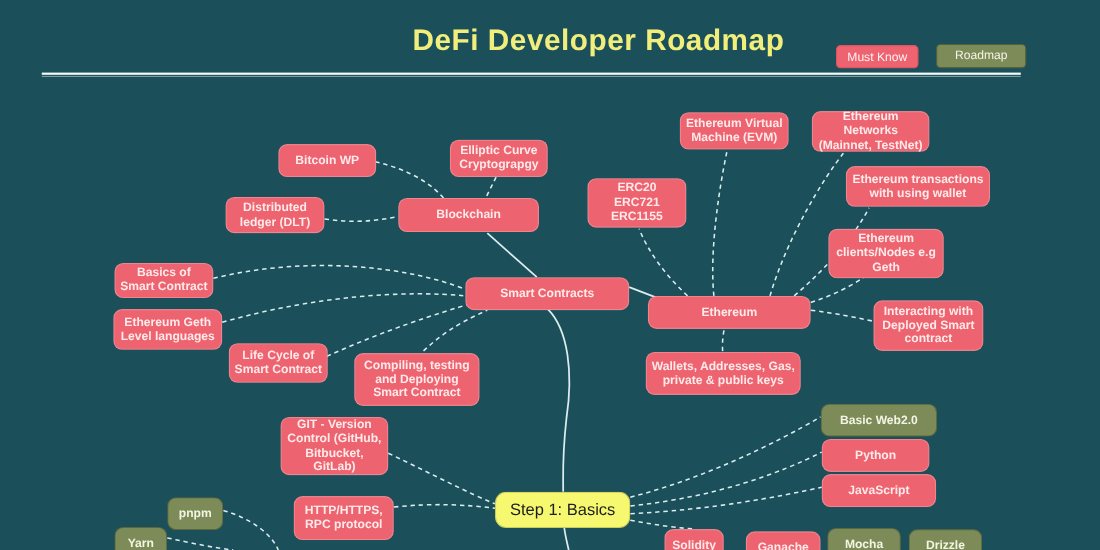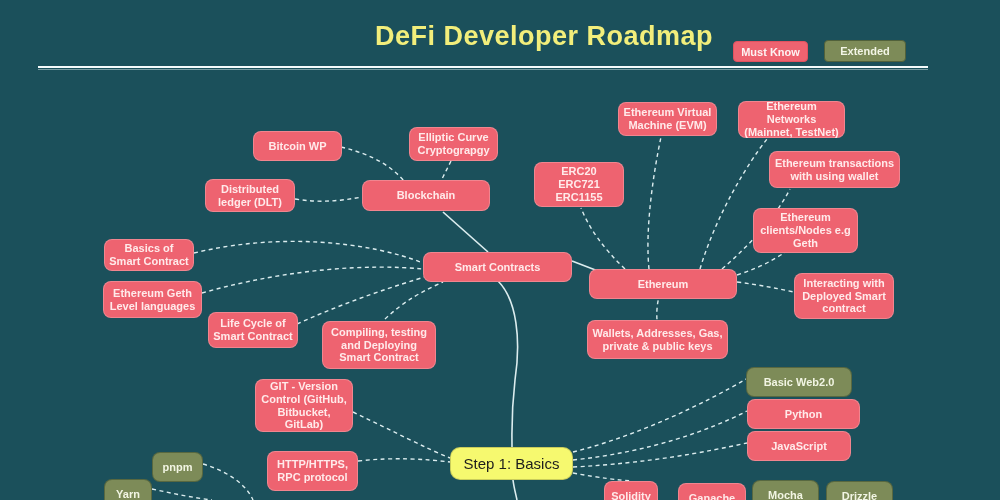--- a/index.html
+++ b/index.html
@@ -14,24 +14,25 @@
     position:absolute;top:21px;left:0;width:1000px;
     text-align:center;
     font-size:27px;font-weight:bold;
     color:#f2ee7b;
     letter-spacing:.5px;
     margin-left:44px;
   }
   .legend-btn{
     position:absolute;
     display:flex;align-items:center;justify-content:center;
-    font-size:11px;font-weight:bold;color:#fdf3f3;
+    font-size:11px;font-weight:normal;color:#fdf3f3;
     border-radius:4px;
     box-sizing:border-box;
     cursor:pointer;
+    margin-left:27px;
   }
   #legend-must{left:733px;top:41px;width:75px;height:21px;background:#ee6370;border:1px solid #e1515f;}
   #legend-extended{left:824px;top:40px;width:82px;height:22px;background:#7d8b58;border:1px solid #51613a;color:#f3f6e6;}
   #header-divider{
     position:absolute;left:38px;top:66px;width:890px;height:4px;
     border-top:2px solid #f5fbfb;
     border-bottom:1px solid rgba(235,248,248,.45);
     box-sizing:border-box;
   }
   #edges{position:absolute;left:0;top:0;}
@@ -52,21 +53,21 @@
     font-weight:400;font-size:15px;
     border-radius:10px;border:1px solid rgba(0,0,0,.18);
   }
 </style>
 </head>
 <body>
 
 <div id="canvas">
   <div id="page-title">DeFi Developer Roadmap</div>
   <div id="legend-must" class="legend-btn">Must Know</div>
-  <div id="legend-extended" class="legend-btn">Extended</div>
+  <div id="legend-extended" class="legend-btn">Roadmap</div>
   <div id="header-divider"></div>
   <svg id="edges" width="1000" height="500" viewBox="0 0 1000 500">
       <path d="M443,212 L488,252" fill="none" stroke="#dcedef" stroke-width="1.6"></path>
       <path d="M572,261 L598,271" fill="none" stroke="#dcedef" stroke-width="1.6"></path>
       <path d="M498,281 C517,300 521,340 515,380 C511,415 512,430 512,447" fill="none" stroke="#dcedef" stroke-width="1.6"></path>
       <path d="M513,480 C514,488 516,495 517,500" fill="none" stroke="#dcedef" stroke-width="1.6"></path>
       <path d="M341,147 C375,155 393,168 404,181" fill="none" stroke="#dcedef" stroke-width="1.4" stroke-dasharray="4 3.5"></path>
       <path d="M451,161 Q446,171 441,181" fill="none" stroke="#dcedef" stroke-width="1.4" stroke-dasharray="4 3.5"></path>
       <path d="M295,199 C320,203 340,201 362,197" fill="none" stroke="#dcedef" stroke-width="1.4" stroke-dasharray="4 3.5"></path>
       <path d="M194,253 C280,232 370,242 423,263" fill="none" stroke="#dcedef" stroke-width="1.4" stroke-dasharray="4 3.5"></path>
@@ -144,21 +145,21 @@
       </div>
       <div class="node node-must" style="left: 587px; top: 320px; width: 141px; height: 39px;">
         <span>Wallets, Addresses, Gas, private &amp; public keys</span>
       </div>
       <div class="node node-must" style="left: 255px; top: 379px; width: 98px; height: 53px;">
         <span>GIT - Version Control (GitHub, Bitbucket, GitLab)</span>
       </div>
       <div class="node node-extended" style="left: 746px; top: 367px; width: 106px; height: 21px;">
         <span>Basic Web2.0</span>
       </div>
-      <div class="node node-must" style="left: 747px; top: 399px; width: 113px; height: 21px;">
+      <div class="node node-must" style="left: 747px; top: 399px; width: 98px; height: 21px;">
         <span>Python</span>
       </div>
       <div class="node node-must" style="left: 747px; top: 431px; width: 104px; height: 21px;">
         <span>JavaScript</span>
       </div>
       <div class="node node-extended" style="left: 152px; top: 452px; width: 51px; height: 22px;">
         <span>pnpm</span>
       </div>
       <div class="node node-must" style="left: 267px; top: 451px; width: 91px; height: 40px;">
         <span>HTTP/HTTPS, RPC protocol</span>

